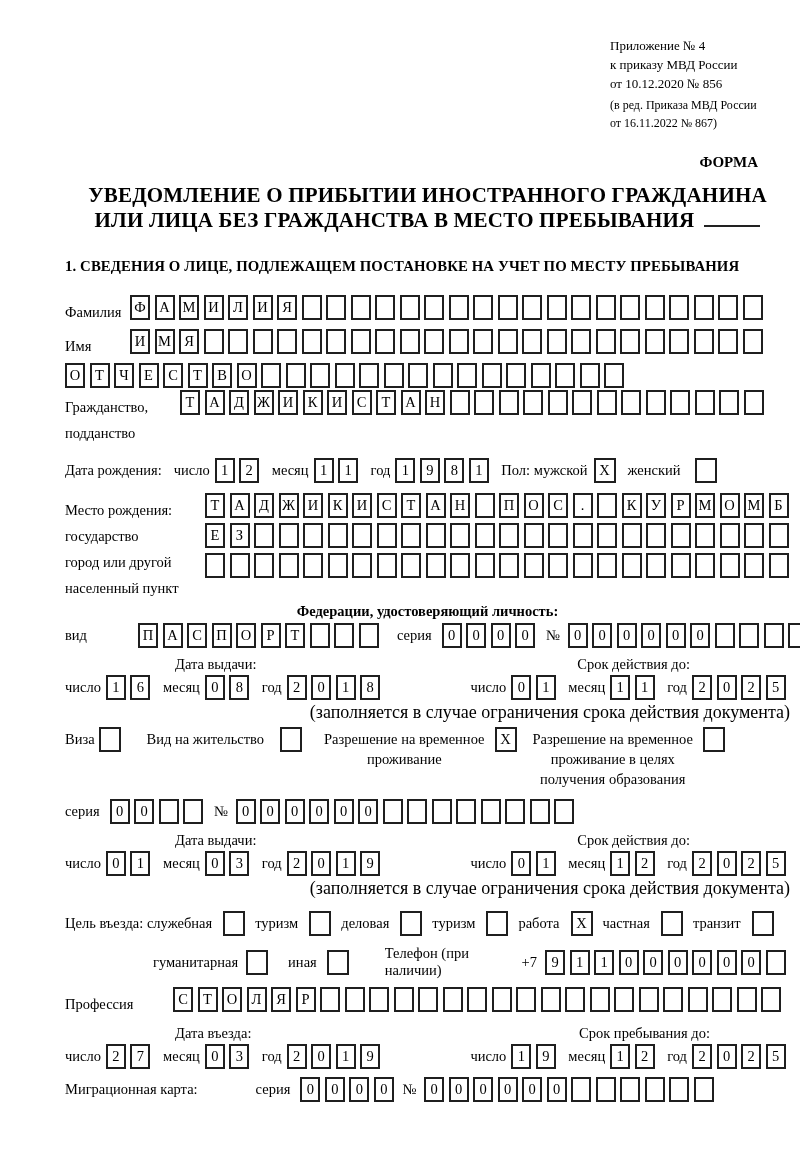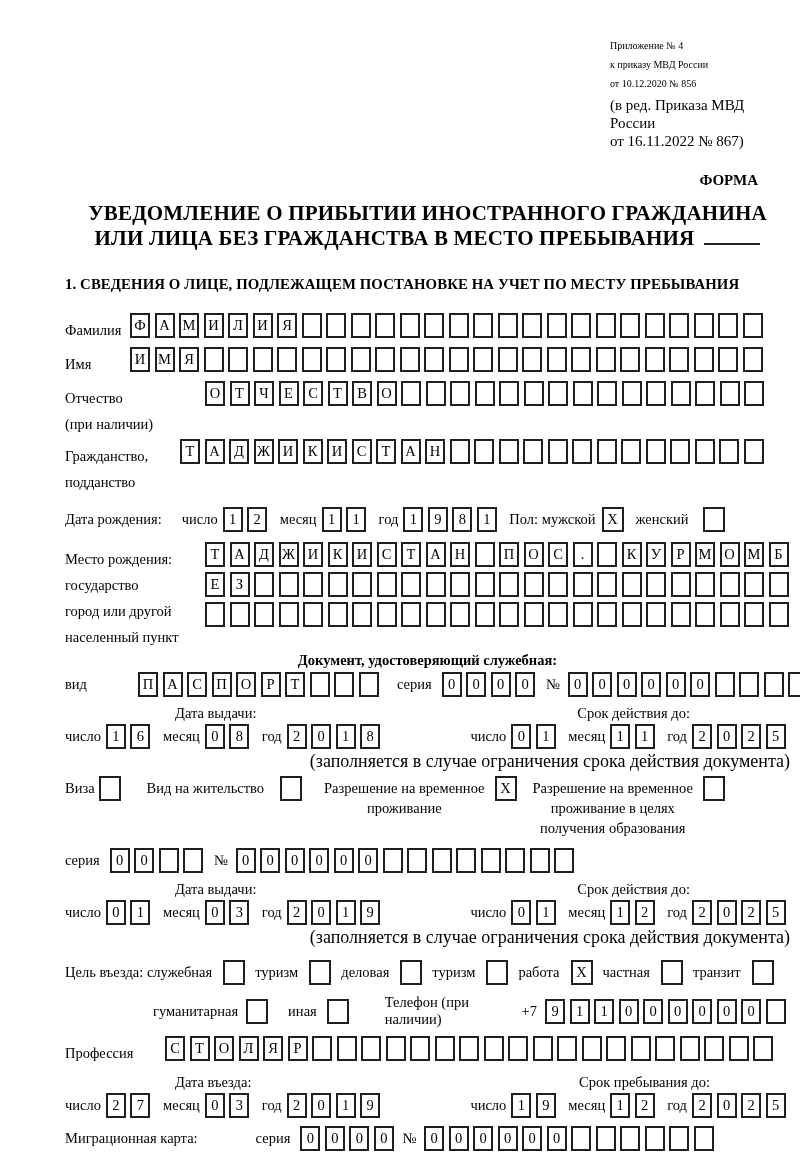--- a/index.html
+++ b/index.html
@@ -5,22 +5,22 @@
   * { margin:0; padding:0; box-sizing:border-box; }
   html,body { background:#fff; }
   body {
     width:800px; height:1163px; overflow:hidden; position:relative;
     color:#000; font-family:"Liberation Serif","DejaVu Serif",serif;
     font-size:14.5px;
   }
   .page { padding:36px 10px 0 65px; }
 
   
-  .hdr-block { margin-left:545px; line-height:19px; font-size:10px; }
-  .hdr-sub { margin-left:545px; line-height:18px; font-size:15px; margin-top:3px; }
+  .hdr-block { margin-left:545px; line-height:19px; font-size:13px; }
+  .hdr-sub { margin-left:545px; line-height:18px; font-size:12px; margin-top:3px; }
   .forma { text-align:right; padding-right:32px; font-weight:bold; margin-top:22px; font-size:15px; }
 
   
   .title { text-align:center; font-weight:bold; font-size:21px; line-height:25px; margin-top:12px; letter-spacing:.2px; }
   .blank-line { display:inline-block; width:56px; border-bottom:2px solid #222; height:14px; margin-left:10px; }
   .sect { font-weight:bold; font-size:14.8px; margin-top:25px; letter-spacing:.1px; }
 
   
   .frow { display:flex; align-items:flex-start; margin-top:4px; }
   .flabel { flex:0 0 65px; padding-top:4px; line-height:26px; }
@@ -145,24 +145,20 @@
         <span class="cell"></span>
         <span class="cell"></span>
         <span class="cell"></span>
         <span class="cell"></span>
         <span class="cell"></span>
         <span class="cell"></span>
       </div>
   </div>
 
   <div class="frow">
-    <div class="flabel w140">
-      <div>Отчество</div>
-      <div>(при наличии)</div>
-    </div>
     <div class="cells">
         <span class="cell">О</span>
         <span class="cell">Т</span>
         <span class="cell">Ч</span>
         <span class="cell">Е</span>
         <span class="cell">С</span>
         <span class="cell">Т</span>
         <span class="cell">В</span>
         <span class="cell">О</span>
         <span class="cell"></span>
@@ -210,21 +206,21 @@
         <span class="cell"></span>
         <span class="cell"></span>
         <span class="cell"></span>
         <span class="cell"></span>
         <span class="cell"></span>
         <span class="cell"></span>
       </div>
   </div>
 
   <div class="dates-row" style="margin-top:12px;">
-    <span style="margin-right:20px;">Дата рождения:</span>
+    <span style="margin-right:12px;">Дата рождения:</span>
     <span class="dgroup">
       <span class="dl">число</span>
       <span class="cells">
           <span class="cell">1</span>
           <span class="cell">2</span>
         </span>
       <span class="dl">месяц</span>
       <span class="cells">
           <span class="cell">1</span>
           <span class="cell">1</span>
@@ -325,21 +321,21 @@
           <span class="cell"></span>
           <span class="cell"></span>
           <span class="cell"></span>
           <span class="cell"></span>
           <span class="cell"></span>
           <span class="cell"></span>
         </div>
     </div>
   </div>
 
-  <div style="text-align:center;font-weight:bold;margin-top:2px;">Документ, удостоверяющий служебная:</div>
+  <div style="text-align:center;font-weight:bold;margin-top:2px;">Федерации, удостоверяющий личность:</div>
   <div class="dates-row" style="margin-top:3px;">
     <span style="flex:0 0 73px;">вид</span>
     <span class="cells">
         <span class="cell">П</span>
         <span class="cell">А</span>
         <span class="cell">С</span>
         <span class="cell">П</span>
         <span class="cell">О</span>
         <span class="cell">Р</span>
         <span class="cell">Т</span>
@@ -544,21 +540,21 @@
         <span class="cell">0</span>
         <span class="cell">0</span>
         <span class="cell">0</span>
         <span class="cell">0</span>
         <span class="cell">0</span>
         <span class="cell">0</span>
         <span class="cell"></span>
       </span>
   </div>
 
-  <div class="frow" style="margin-top:8px;">
+  <div class="frow" style="margin-top:8px;gap:8px;">
     <div class="flabel w100">Профессия</div>
     <div class="cells">
         <span class="cell">С</span>
         <span class="cell">Т</span>
         <span class="cell">О</span>
         <span class="cell">Л</span>
         <span class="cell">Я</span>
         <span class="cell">Р</span>
         <span class="cell"></span>
         <span class="cell"></span>

